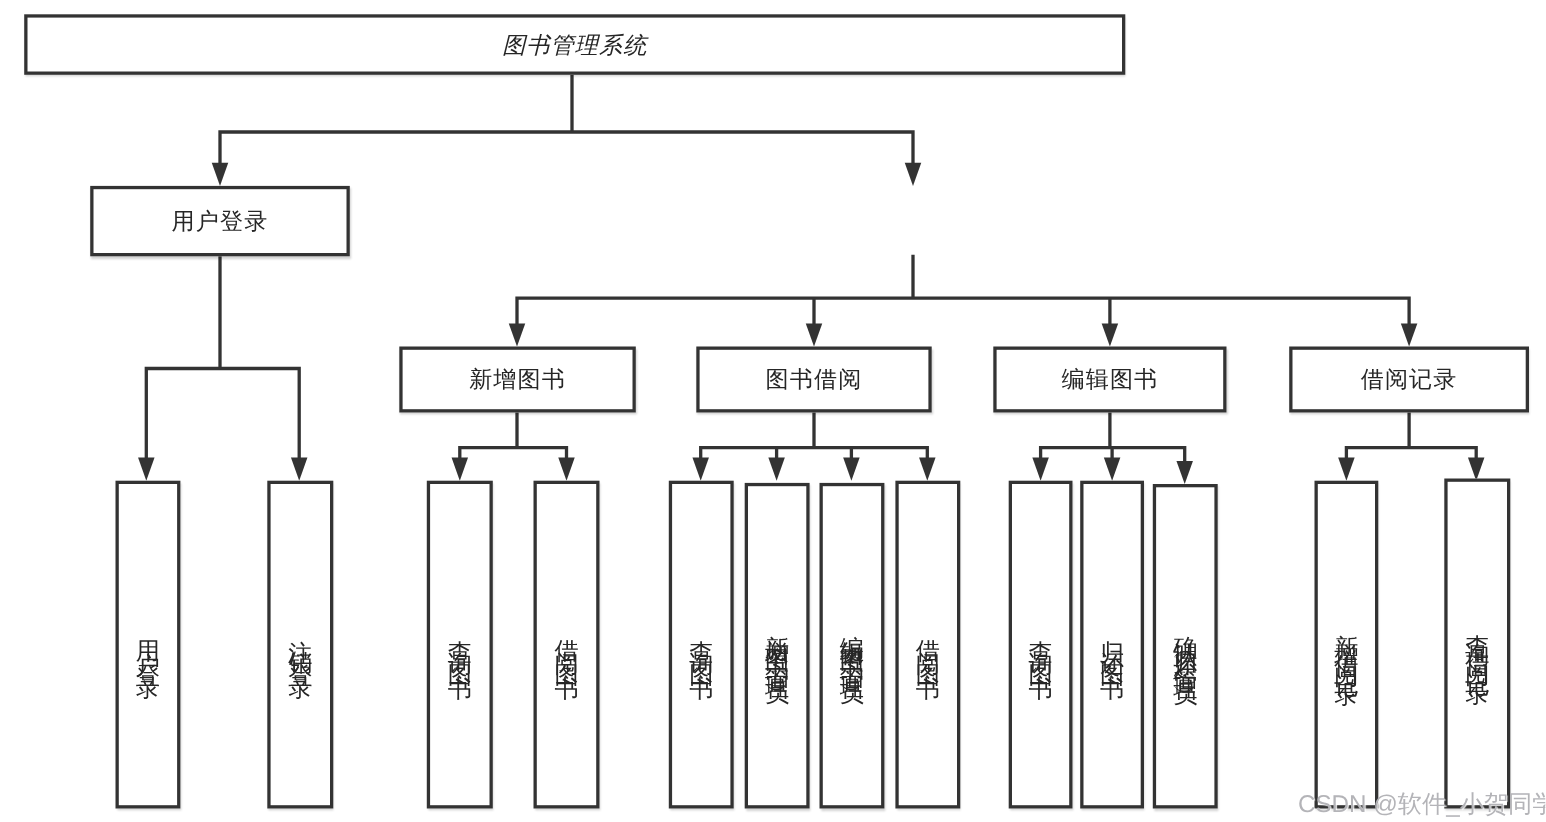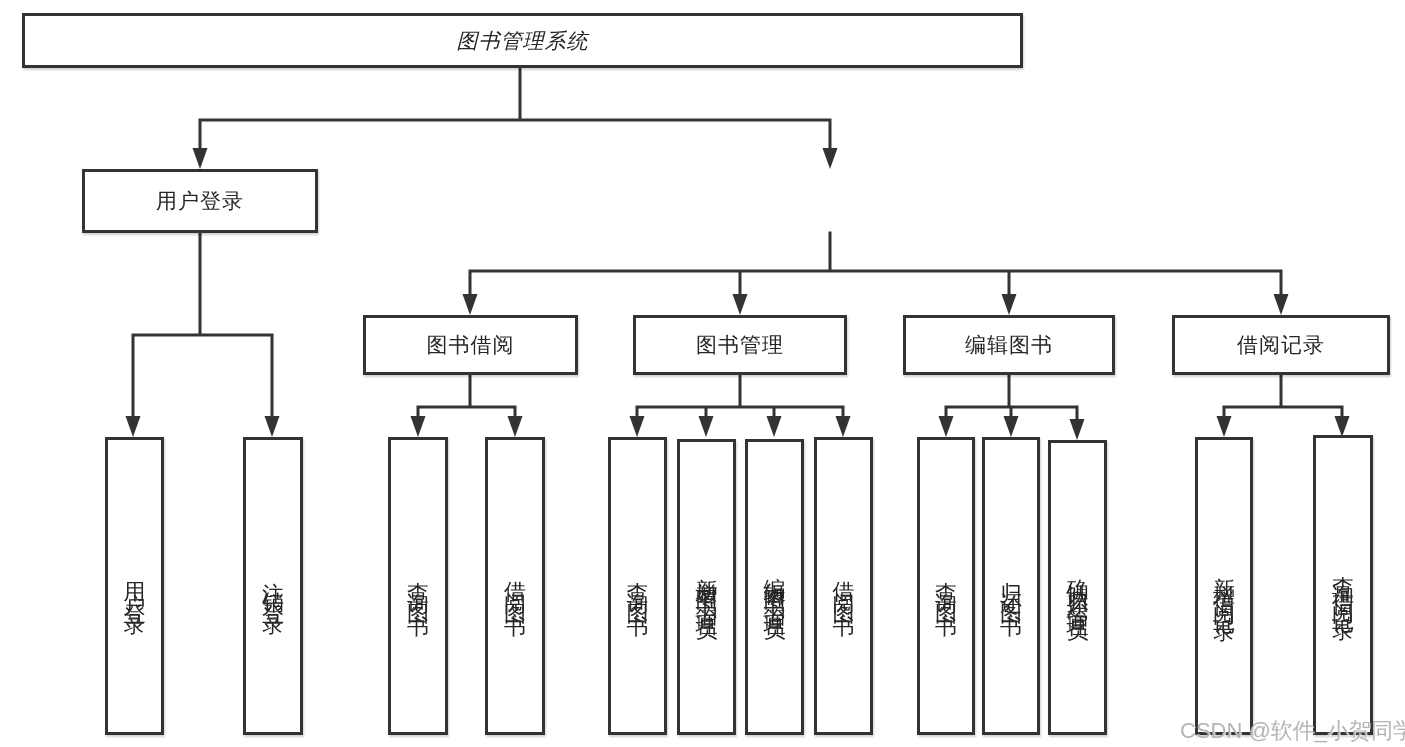--- a/index.html
+++ b/index.html
@@ -90,24 +90,24 @@
 
   <div class="node root-node" style="left:22px;top:13px;width:1001px;height:55px">
     <span>图书管理系统</span>
   </div>
 
   <div class="node h-node" style="left:82px;top:169px;width:236px;height:64px">
     <span>用户登录</span>
   </div>
 
   <div class="node h-node" style="left:363px;top:315px;width:215px;height:60px">
-    <span>图书借阅</span>
+    <span>新增图书</span>
   </div>
   <div class="node h-node" style="left:633px;top:315px;width:214px;height:60px">
-    <span>图书管理</span>
+    <span>图书借阅</span>
   </div>
   <div class="node h-node" style="left:903px;top:315px;width:212px;height:60px">
     <span>编辑图书</span>
   </div>
   <div class="node h-node" style="left:1172px;top:315px;width:218px;height:60px">
     <span>借阅记录</span>
   </div>
 
   <div class="node leaf v-short" style="left:105px;top:437px;width:59px;height:298px">
     <span>用户登录</span>

